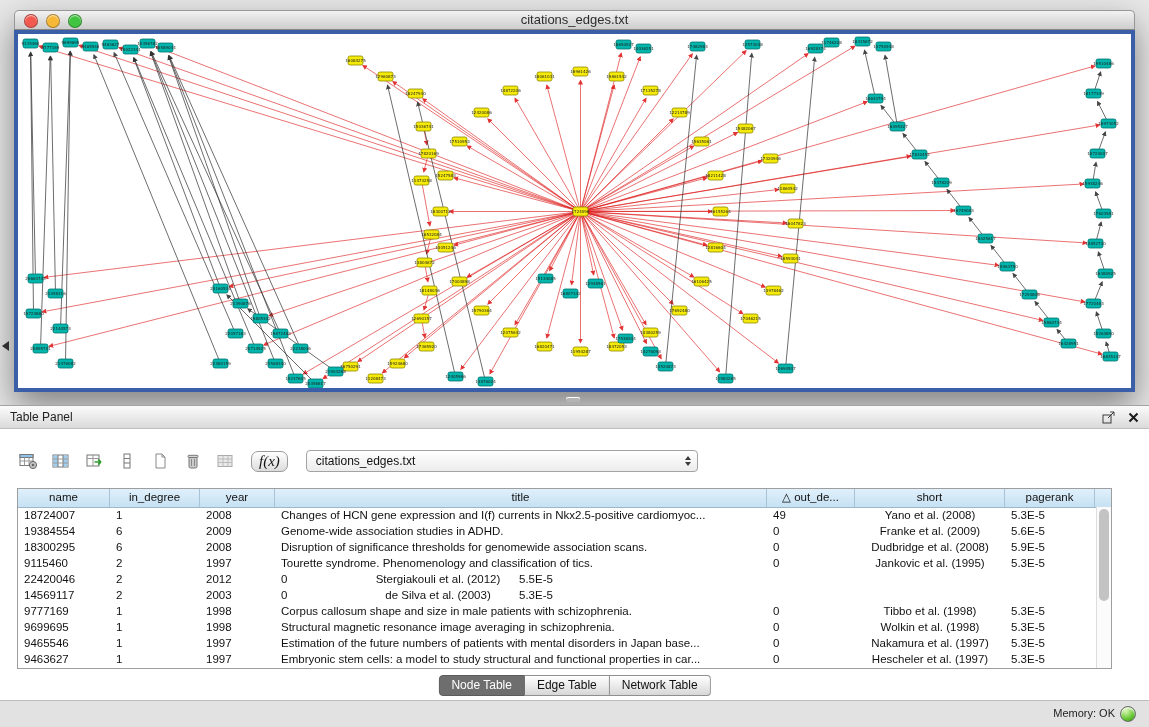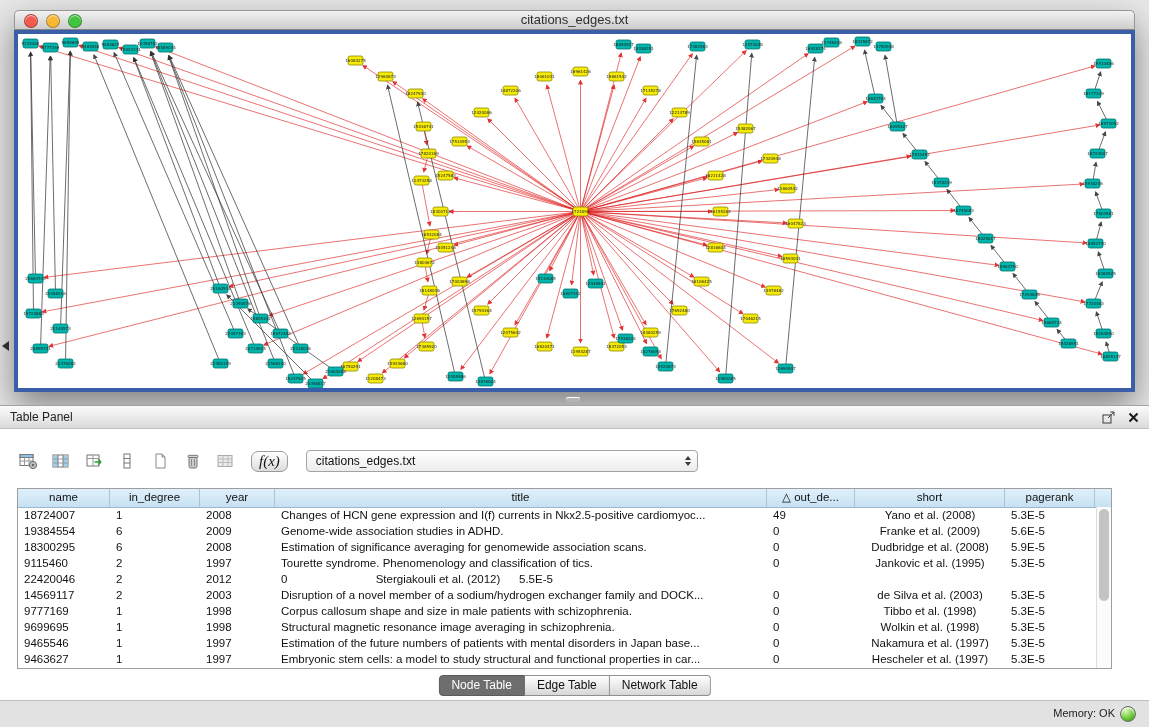--- a/index.html
+++ b/index.html
@@ -804,21 +804,21 @@
           <div class="td c2" style="width: 75px;">2009</div>
           <div class="td c3" style="width: 492px;">Genome-wide association studies in ADHD.</div>
           <div class="td c4" style="width: 88px;">0</div>
           <div class="td c5" style="width: 150px;">Franke et al. (2009)</div>
           <div class="td c6" style="width: 90px;">5.6E-5</div>
         </div>
         <div class="tr">
           <div class="td c0" style="width: 92px;">18300295</div>
           <div class="td c1" style="width: 90px;">6</div>
           <div class="td c2" style="width: 75px;">2008</div>
-          <div class="td c3" style="width: 492px;">Estimation of significance averaging for genomewide association scans.</div>
+          <div class="td c3" style="width: 492px;">Disruption of significance thresholds for genomewide association scans.</div>
           <div class="td c4" style="width: 88px;">0</div>
           <div class="td c5" style="width: 150px;">Dudbridge et al. (2008)</div>
           <div class="td c6" style="width: 90px;">5.9E-5</div>
         </div>
         <div class="tr">
           <div class="td c0" style="width: 92px;">9115460</div>
           <div class="td c1" style="width: 90px;">2</div>
           <div class="td c2" style="width: 75px;">1997</div>
           <div class="td c3" style="width: 492px;">Tourette syndrome. Phenomenology and classification of tics.</div>
           <div class="td c4" style="width: 88px;">0</div>
@@ -830,21 +830,20 @@
           <div class="td c1" style="width: 90px;">2</div>
           <div class="td c2" style="width: 75px;">2012</div>
           <div class="td c4" style="width: 88px;">0</div>
           <div class="td c5" style="width: 150px;">Stergiakouli et al. (2012)</div>
           <div class="td c6" style="width: 90px;">5.5E-5</div>
         </div>
         <div class="tr">
           <div class="td c0" style="width: 92px;">14569117</div>
           <div class="td c1" style="width: 90px;">2</div>
           <div class="td c2" style="width: 75px;">2003</div>
-          <div class="td c3" style="width: 492px;">Disruption of a novel member of a sodium/hydrogen exchanger family and DOCK...</div>
           <div class="td c4" style="width: 88px;">0</div>
           <div class="td c5" style="width: 150px;">de Silva et al. (2003)</div>
           <div class="td c6" style="width: 90px;">5.3E-5</div>
         </div>
         <div class="tr">
           <div class="td c0" style="width: 92px;">9777169</div>
           <div class="td c1" style="width: 90px;">1</div>
           <div class="td c2" style="width: 75px;">1998</div>
           <div class="td c3" style="width: 492px;">Corpus callosum shape and size in male patients with schizophrenia.</div>
           <div class="td c4" style="width: 88px;">0</div>

